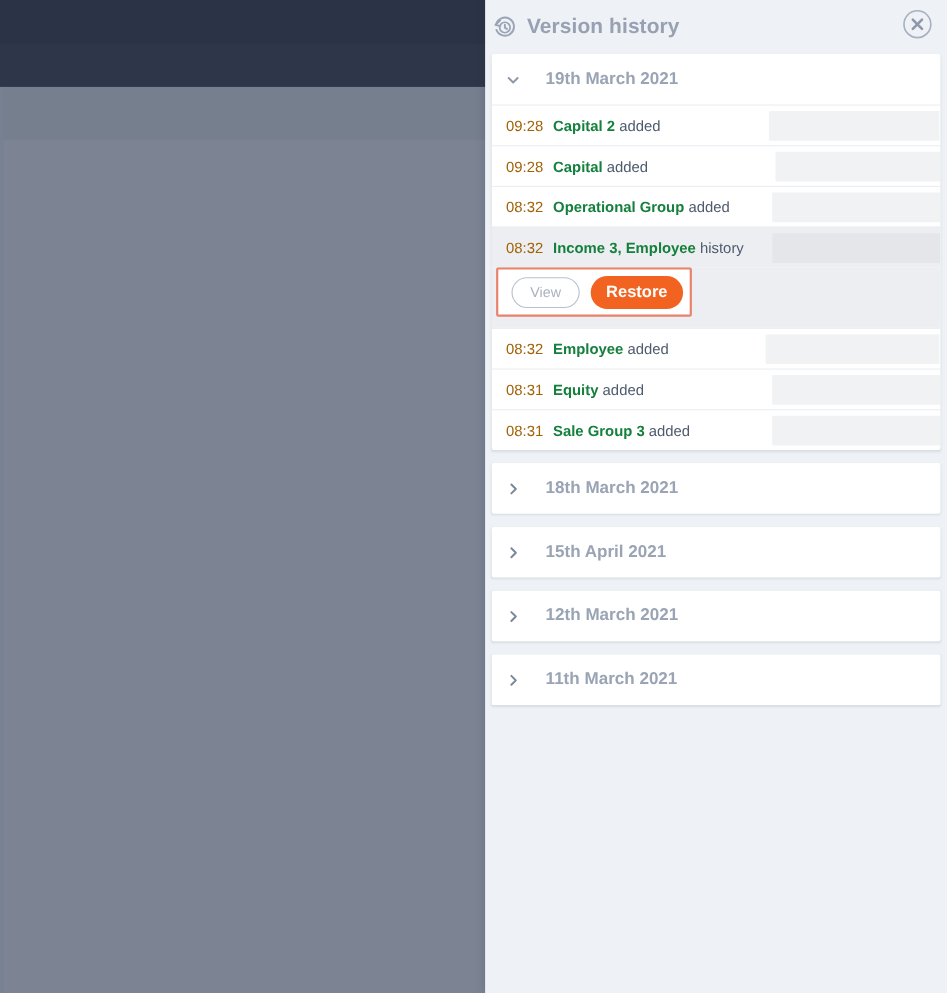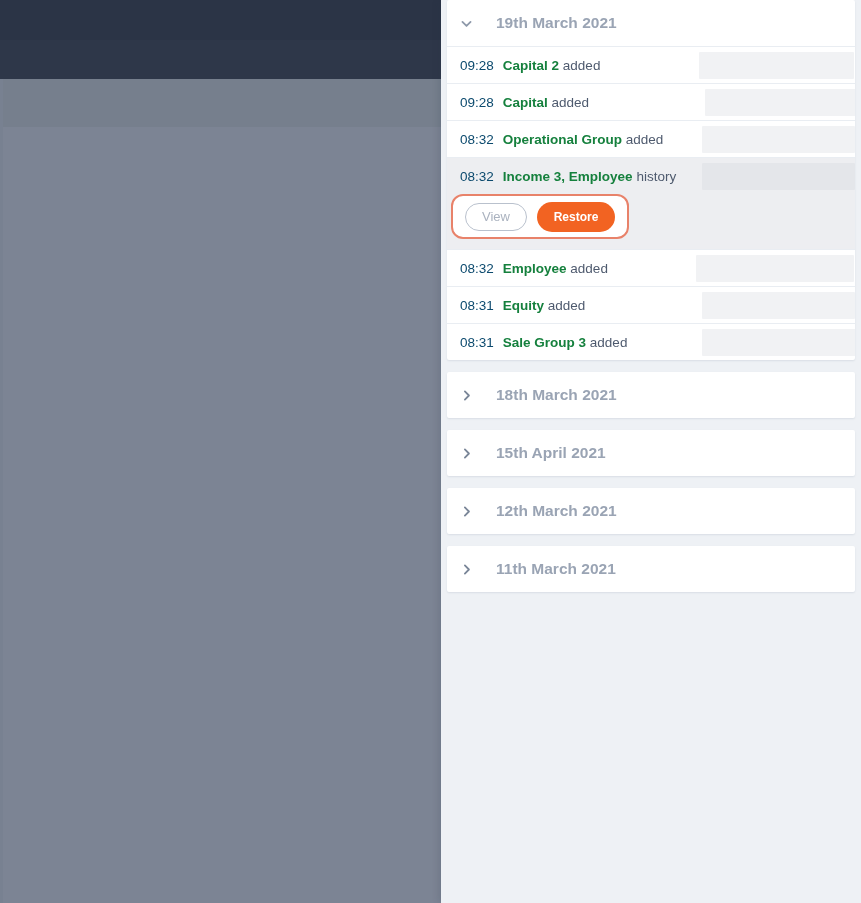--- a/index.html
+++ b/index.html
@@ -152,21 +152,21 @@
     display: flex;
     align-items: center;
     padding-left: 13px;
     box-sizing: border-box;
     cursor: pointer;
   }
   .entry-row.selected {
     background: #edeef1;
   }
   .entry-time {
-    color: #0c4a6e;
+    color: #a16207;
     font-size: 13.5px;
     margin-right: 9px;
     z-index: 2;
   }
   .entry-text {
     color: #4e5a6e;
     font-size: 13.5px;
     z-index: 2;
   }
   .entry-text b { font-weight: bold; color: #15803d; }
@@ -182,21 +182,21 @@
   
   .action-wrap {
     padding: 0 0 10px 0;
     background: #edeef1;
   }
   .action-box {
     margin-left: 4px;
     width: 178px;
     height: 45px;
     border: 2px solid #e8826a;
-    border-radius: 12px;
+    border-radius: 2px;
     background: #ffffff;
     display: flex;
     align-items: center;
     gap: 10px;
     padding-left: 12px;
     box-sizing: border-box;
   }
   .btn-view {
     width: 62px; height: 28px;
     border-radius: 14px;
@@ -207,21 +207,21 @@
     font-family: "Liberation Sans", sans-serif;
     cursor: pointer;
     display: flex; align-items: center; justify-content: center;
   }
   .btn-restore {
     min-width: 78px; height: 30px;
     border-radius: 15px;
     border: none;
     background: #f26322;
     color: #ffffff;
-    font-size: 12px;
+    font-size: 15px;
     font-weight: bold;
     font-family: "Liberation Sans", sans-serif;
     cursor: pointer;
     display: flex; align-items: center; justify-content: center;
     padding: 0 14px;
   }
 </style>
 </head>
 <body>
 
@@ -233,20 +233,41 @@
   <div id="app-toolbar"></div>
   <div id="app-topbar">
     <span class="quota">21/500</span>
     <span class="trial">Trial 204 Days, 10</span>
   </div>
   <div id="dim-overlay"></div>
 </div>
 
 <div id="version-history-panel">
 
+  <div id="panel-header">
+    <div class="title-group">
+      <span class="history-icon">
+        <svg width="22" height="22" viewBox="0 0 24 24" fill="none" stroke="#9aa4b4" stroke-width="1.9" stroke-linecap="round" stroke-linejoin="round">
+          <path d="M3.2 9.2 A9 9 0 1 1 3.6 14.4"></path>
+          <polyline points="7.2,5.2 2.6,9.4 7.4,10.6"></polyline>
+          <circle cx="12" cy="12" r="5.2" fill="none" stroke="#9aa4b4" stroke-width="1.7"></circle>
+          <polyline points="12,9.2 12,12.2 14,13.4"></polyline>
+        </svg>
+      </span>
+      <span id="panel-title">Version history</span>
+    </div>
+    <div class="close-btn">
+      <span>
+        <svg width="28" height="28" viewBox="0 0 28 28" fill="none">
+          <circle cx="14" cy="14" r="12.2" stroke="#a7b1c0" stroke-width="1.5"></circle>
+          <path d="M9.8 9.8 L18.2 18.2 M18.2 9.8 L9.8 18.2" stroke="#8d98a8" stroke-width="2.3" stroke-linecap="round"></path>
+        </svg>
+      </span>
+    </div>
+  </div>
 
   <div class="panel-body" id="panel-body">
       <div class="date-card">
         <div class="date-header">
           <span class="chev">
             <svg width="13" height="13" viewBox="0 0 16 16" fill="none" stroke="#8e99aa" stroke-width="2.2" stroke-linecap="round" stroke-linejoin="round">
               <polyline points="3,6 8,11 13,6"></polyline>
             </svg>
           </span>
           <span class="date-label">19th March 2021</span>

